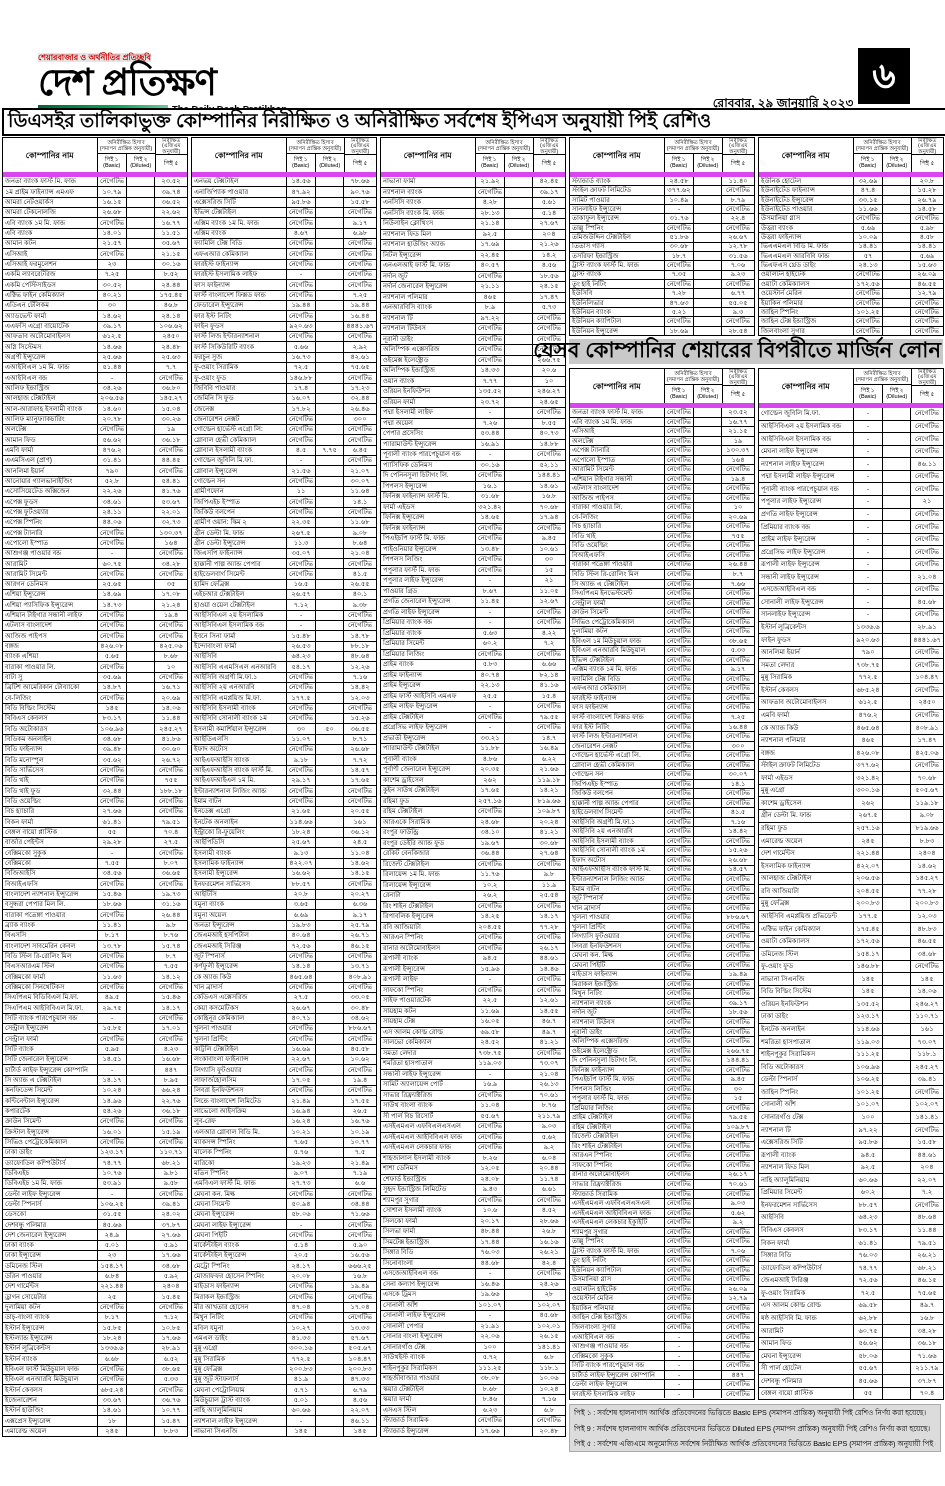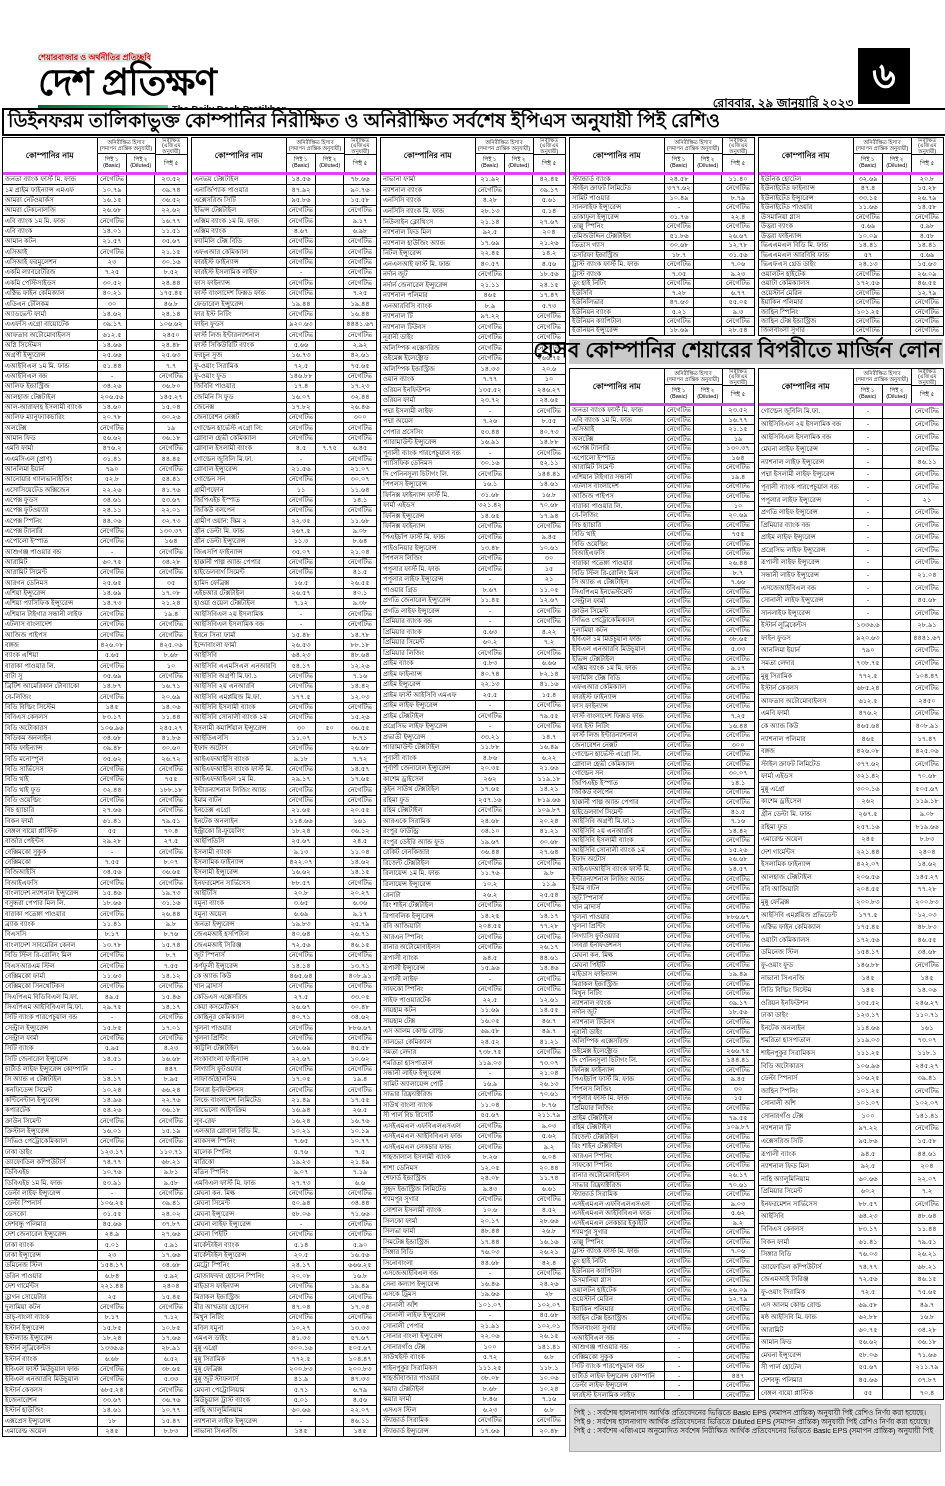--- a/index.html
+++ b/index.html
@@ -23,21 +23,21 @@
   .page-num-box{position:absolute;left:858px;top:48px;width:52px;height:56px;background:#000;
     display:flex;align-items:center;justify-content:center;}
   .page-num{color:#fff;font-size:36px;font-weight:bold;line-height:1;}
   
   .section-bar{position:absolute;left:2px;top:108px;width:937px;height:24px;border:2px solid #000;
     display:flex;align-items:center;padding-left:4px;background:#fff;}
   .section-bar span{font-size:19px;font-weight:bold;white-space:nowrap;}
   
   .ptable{position:absolute;width:186px;border:1.4px solid #000;background:#fff;
     display:flex;flex-direction:column;box-sizing:border-box;}
-  .hd{display:flex;flex:0 0 34px;border-bottom:3px solid #d946ef;}
+  .hd{display:flex;flex:0 0 34px;border-bottom:5px solid #d946ef;}
   .hd .nmh{width:95px;display:flex;align-items:center;justify-content:center;
     font-size:8px;font-weight:bold;border-right:1px solid #000;text-align:center;}
   .hd .grp{width:57px;display:flex;flex-direction:column;border-right:1px solid #000;}
   .hd .grp-top{flex:0 0 15px;font-size:5.3px;text-align:center;border-bottom:1px solid #000;
     display:flex;align-items:center;justify-content:center;line-height:1.05;padding:0 1px;}
   .hd .grp-sub{flex:1;display:flex;}
   .hd .grp-sub .s1{width:29px;border-right:1px solid #000;}
   .hd .grp-sub .s2{width:28px;}
   .hd .grp-sub div{font-size:5.6px;text-align:center;display:flex;align-items:center;justify-content:center;line-height:1.05;}
   .hd .aud{width:32px;display:flex;flex-direction:column;}
@@ -51,21 +51,21 @@
   .c.nm{width:95px;padding-left:2px;border-right:1px solid #000;}
   .c.v1{width:29px;justify-content:center;border-right:1px solid #000;}
   .c.v2{width:28px;justify-content:center;border-right:1px solid #000;}
   .c.v3{width:32px;justify-content:center;}
   
   .margin-title-bar{position:absolute;left:569px;top:339px;width:374px;height:25px;background:#c9c9c9;
     display:flex;align-items:center;justify-content:center;}
   .margin-title-bar span{font-size:21px;font-weight:bold;white-space:nowrap;}
   
   .footnotes{position:absolute;left:569px;top:1404px;width:372px;height:48px;background:#dcdcdc;
-    border:1px solid #aaa;box-sizing:border-box;padding:3px 4px;display:flex;flex-direction:column;justify-content:flex-start;}
+    border:1px solid #aaa;box-sizing:border-box;padding:3px 4px;display:flex;flex-direction:column;justify-content:space-between;}
   .footnotes div{font-size:7.2px;line-height:1.25;white-space:nowrap;overflow:hidden;}
 </style>
 </head>
 <body>
 
 <div class="masthead">
   <div class="logo-block">
     <div class="ribbon">শেয়ারবাজার ও অর্থনীতির প্রতিচ্ছবি</div>
     <div class="logo-text">দেশ প্রতিক্ষণ</div>
     <div class="logo-underline">
@@ -73,21 +73,21 @@
       <div class="tagline">The Daily Desh Protikhon</div>
     </div>
   </div>
   <div class="date-text">রোববার, ২৯ জানুয়ারি ২০২৩</div>
   <div class="page-num-box">
     <span class="page-num">৬</span>
   </div>
 </div>
 
 <div class="section-bar">
-  <span>ডিইনফরম তালিকাভুক্ত কোম্পানির নিরীক্ষিত ও অনিরীক্ষিত সর্বশেষ ইপিএস অনুযায়ী পিই রেশিও</span>
+  <span>ডিএসইর তালিকাভুক্ত কোম্পানির নিরীক্ষিত ও অনিরীক্ষিত সর্বশেষ ইপিএস অনুযায়ী পিই রেশিও</span>
 </div>
 
 <div class="ptable" style="left:2px;  top:137px;height:1300px;">
     <div class="hd">
       <div class="nmh">কোম্পানির নাম</div>
       <div class="grp">
         <div class="grp-top">অনিরীক্ষিত হিসাব (সমাপন প্রান্তিক অনুযায়ী)</div>
         <div class="grp-sub">
           <div class="s1">পিই ১ (Basic)</div>
           <div class="s2">পিই ২ (Diluted)</div>

